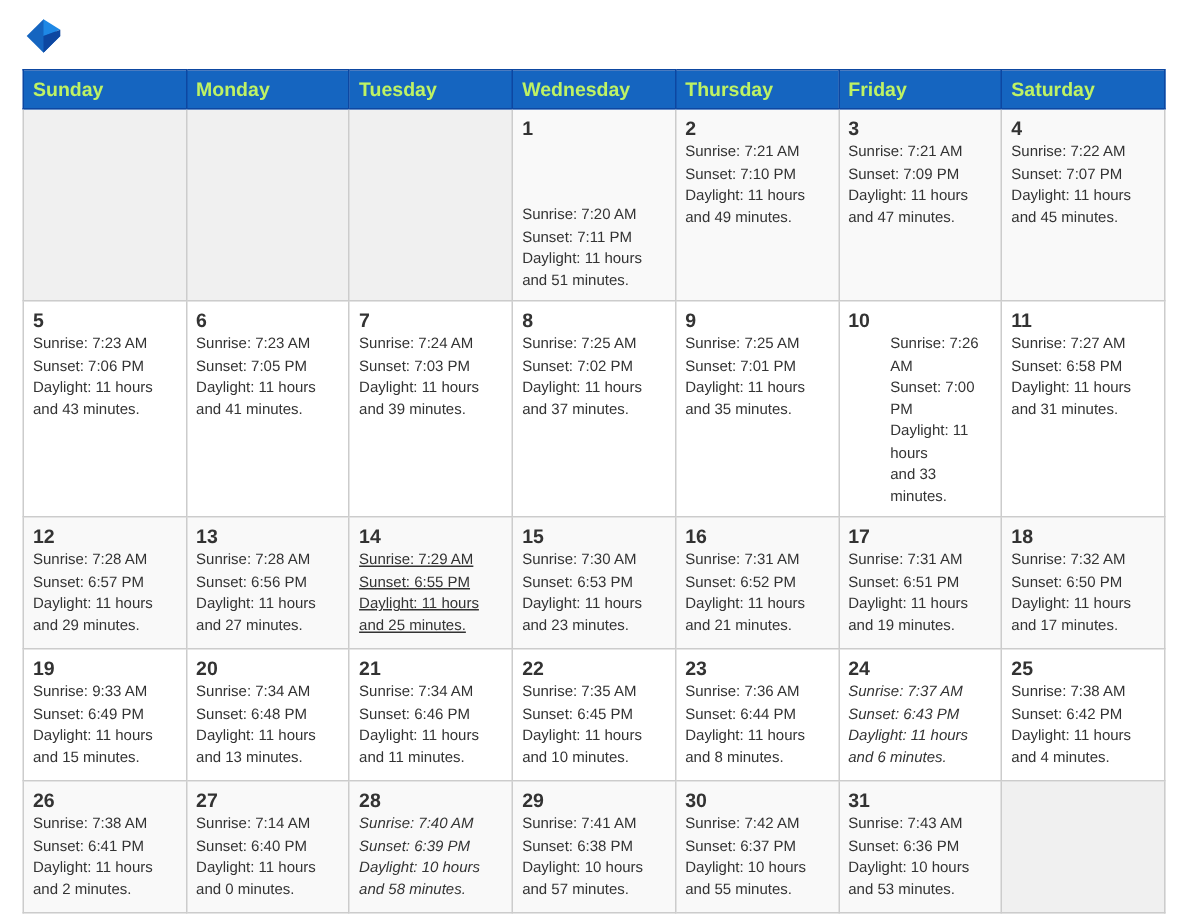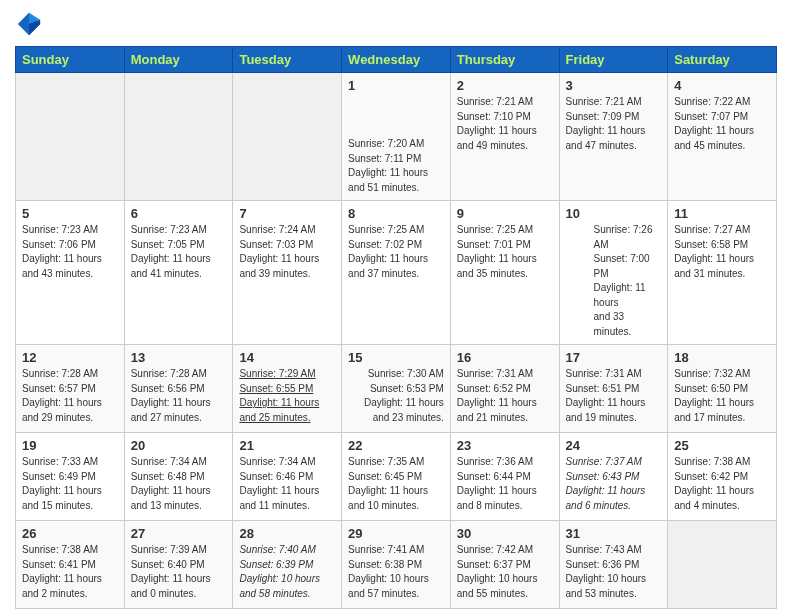--- a/index.html
+++ b/index.html
@@ -216,21 +216,21 @@
         </td>
         <td>
           <span class="day-number">14</span>
           <div class="day-info" style="white-space: pre-line; text-decoration: underline;">Sunrise: 7:29 AM
 Sunset: 6:55 PM
 Daylight: 11 hours
 and 25 minutes.</div>
         </td>
         <td>
           <span class="day-number">15</span>
-          <div class="day-info" style="white-space: pre-line; text-align: right;">Sunrise: 7:30 AM
+          <div class="day-info" style="white-space: pre-line;">Sunrise: 7:30 AM
 Sunset: 6:53 PM
 Daylight: 11 hours
 and 23 minutes.</div>
         </td>
         <td>
           <span class="day-number">16</span>
           <div class="day-info" style="white-space: pre-line;">Sunrise: 7:31 AM
 Sunset: 6:52 PM
 Daylight: 11 hours
 and 21 minutes.</div>
@@ -246,21 +246,21 @@
           <span class="day-number">18</span>
           <div class="day-info" style="white-space: pre-line;">Sunrise: 7:32 AM
 Sunset: 6:50 PM
 Daylight: 11 hours
 and 17 minutes.</div>
         </td>
       </tr>
       <tr>
         <td>
           <span class="day-number">19</span>
-          <div class="day-info" style="white-space: pre-line;">Sunrise: 7:33 AM
+          <div class="day-info" style="white-space: pre-line;">Sunrise: 9:33 AM
 Sunset: 6:49 PM
 Daylight: 11 hours
 and 15 minutes.</div>
         </td>
         <td>
           <span class="day-number">20</span>
           <div class="day-info" style="white-space: pre-line;">Sunrise: 7:34 AM
 Sunset: 6:48 PM
 Daylight: 11 hours
 and 13 minutes.</div>
@@ -304,21 +304,21 @@
       <tr>
         <td>
           <span class="day-number">26</span>
           <div class="day-info" style="white-space: pre-line;">Sunrise: 7:38 AM
 Sunset: 6:41 PM
 Daylight: 11 hours
 and 2 minutes.</div>
         </td>
         <td>
           <span class="day-number">27</span>
-          <div class="day-info" style="white-space: pre-line;">Sunrise: 7:39 AM
+          <div class="day-info" style="white-space: pre-line;">Sunrise: 7:14 AM
 Sunset: 6:40 PM
 Daylight: 11 hours
 and 0 minutes.</div>
         </td>
         <td>
           <span class="day-number">28</span>
           <div class="day-info" style="white-space: pre-line; font-style: italic;">Sunrise: 7:40 AM
 Sunset: 6:39 PM
 Daylight: 10 hours
 and 58 minutes.</div>

